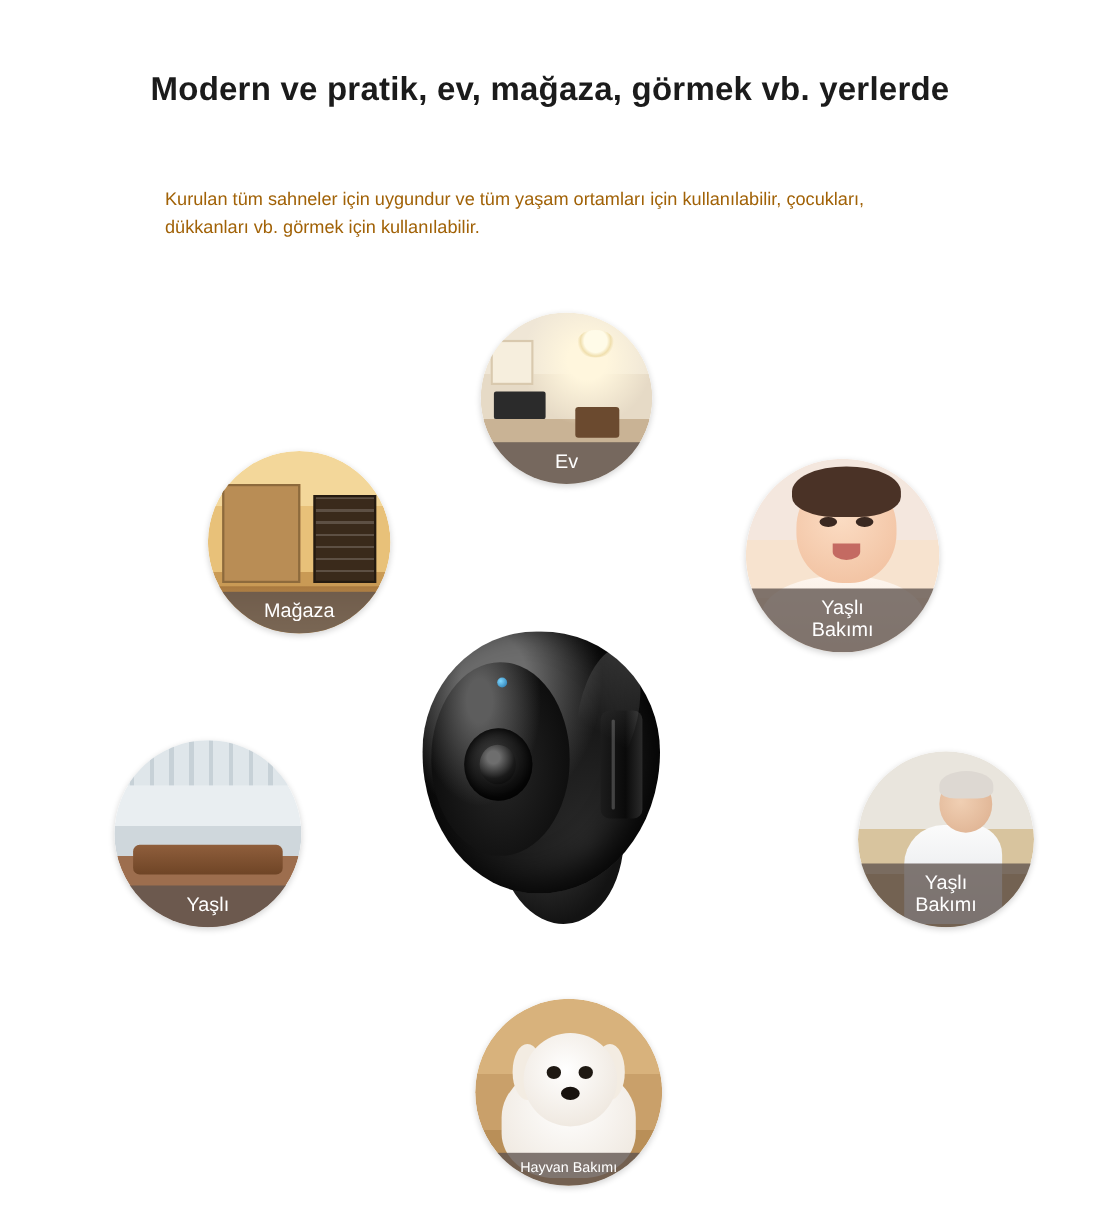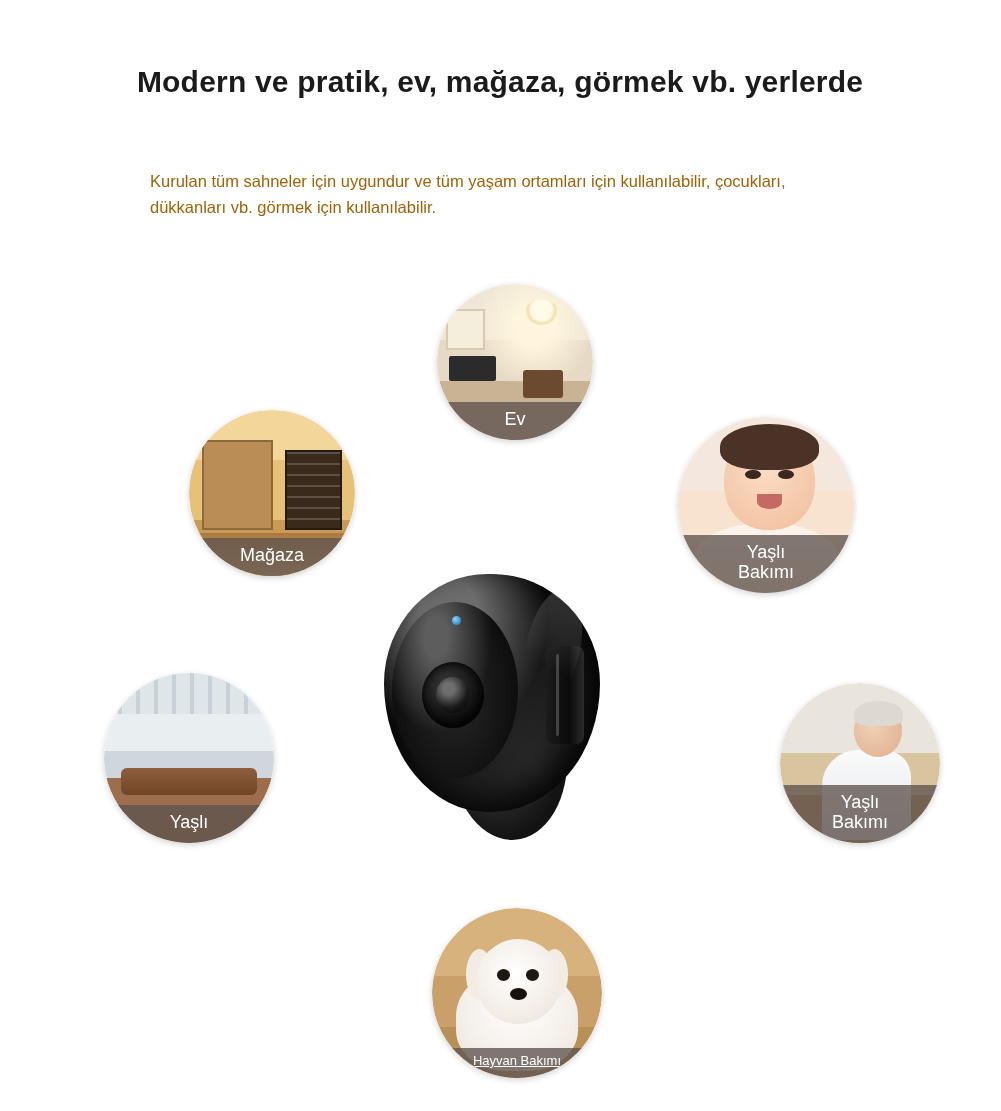--- a/index.html
+++ b/index.html
@@ -58,21 +58,21 @@
     right: 0;
     bottom: 0;
     background: rgba(95,83,78,0.78);
     color: #fff;
     text-align: center;
     line-height: 1.15;
     padding: 7px 4px 10px 4px;
     font-size: 18px;
     box-sizing: border-box;
   }
-  .bubble.small .caption { font-size: 13px; padding: 6px 2px 9px 2px; text-decoration: underline;}
+  .bubble.small .caption { font-size: 13px; padding: 6px 2px 9px 2px;}
 
   
   #bubble-ev      { left: 437px; top: 284px; width: 156px; height: 156px; }
   #bubble-magaza  { left: 189px; top: 410px; width: 166px; height: 166px; }
   #bubble-cocuk   { left: 678px; top: 417px; width: 176px; height: 176px; }
   #bubble-sirket  { left: 104px; top: 673px; width: 170px; height: 170px; }
   #bubble-yasli   { left: 780px; top: 683px; width: 160px; height: 160px; }
   #bubble-hayvan  { left: 432px; top: 908px; width: 170px; height: 170px; }
 
   

